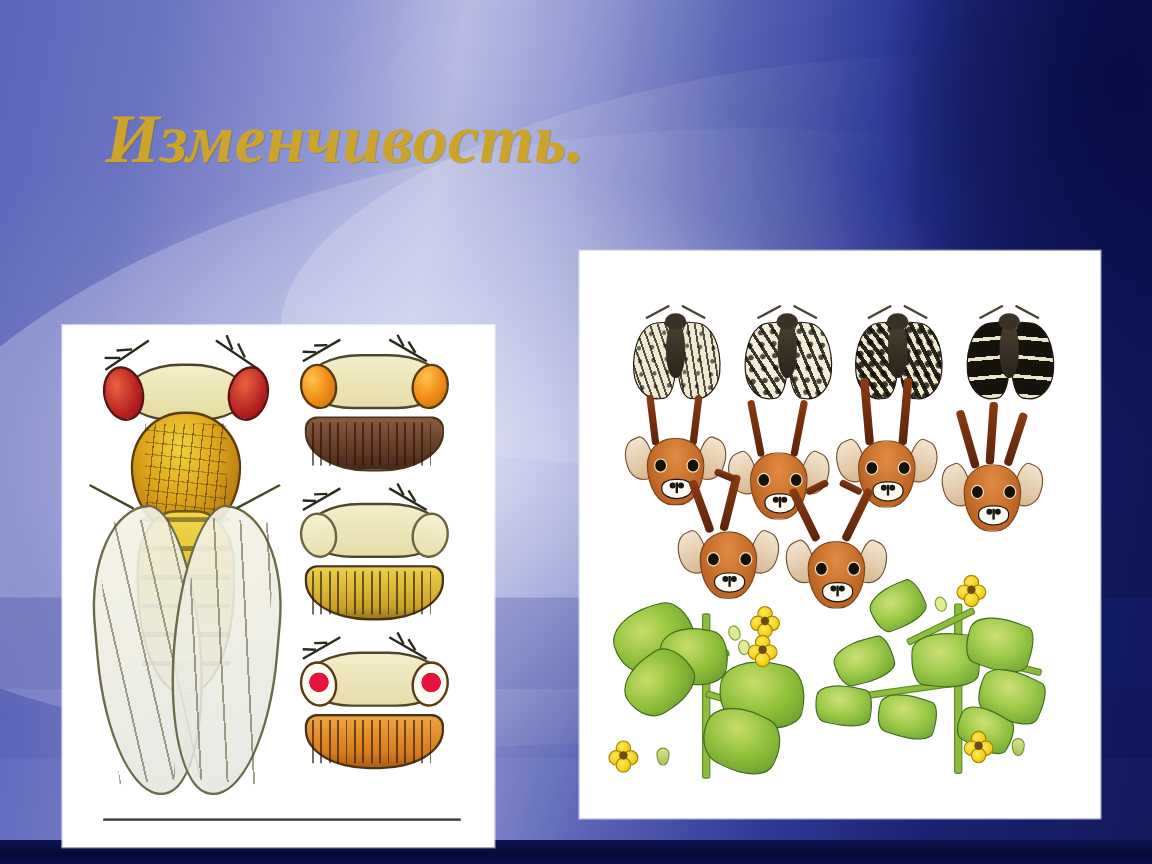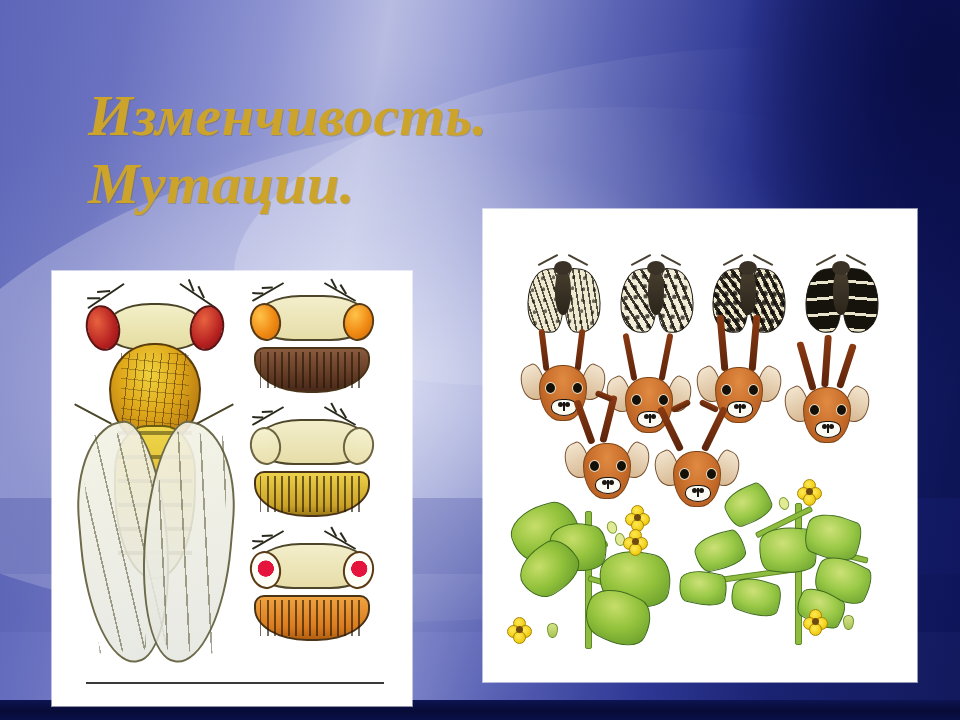--- a/index.html
+++ b/index.html
@@ -208,21 +208,20 @@
   <div class="bg-curve"></div>
   <div class="bg-curve2"></div>
   <div class="band-dark-r"></div>
   <div class="band band-a"></div>
   <div class="band band-b"></div>
   <div class="band band-c"></div>
   <div class="band band-bottom"></div>
 
   <div class="title">
     <span class="ln">Изменчивость.</span>
-    <span class="ln">Мутации.</span>
   </div>
 
   <div class="panel" id="panel-left">
     <div class="panel-inner">
       <div class="fly-wrap">
 
         <div class="fly-big">
           <div class="fb-ant l"></div>
           <div class="fb-ant r"></div>
           <div class="fb-head"></div>

